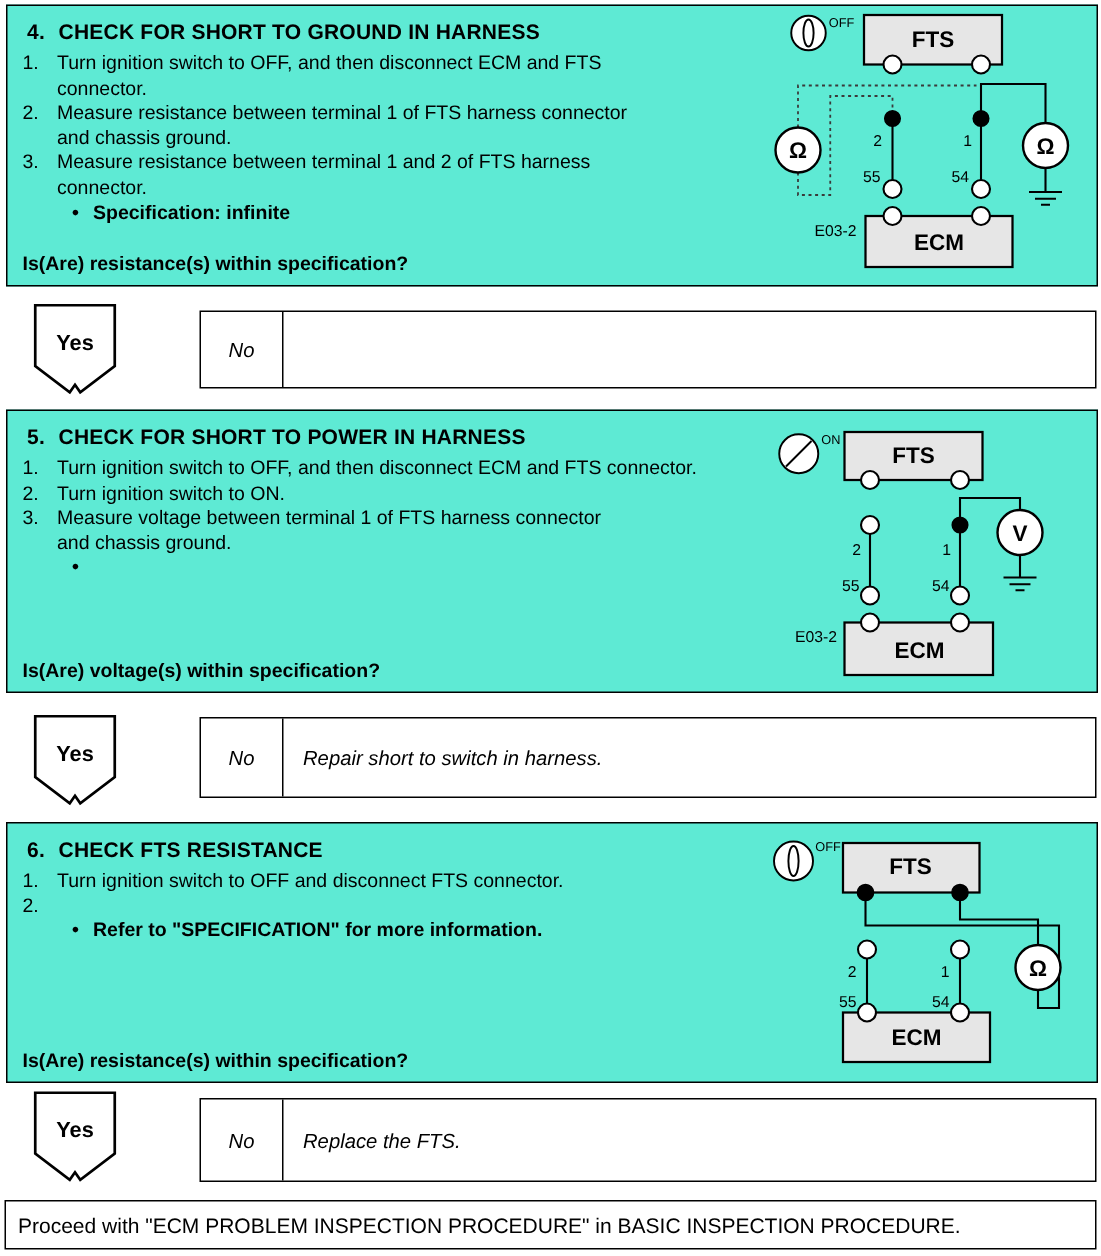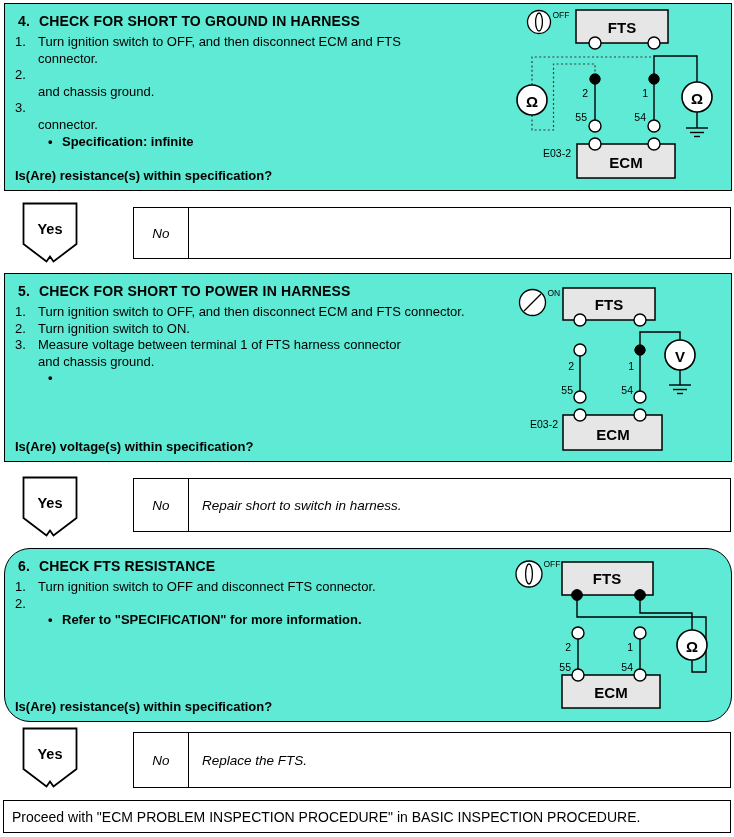--- a/index.html
+++ b/index.html
@@ -1,21 +1,21 @@
 <!DOCTYPE html>
 <html><head>
 <meta charset="utf-8">
 <style>
   html,body{margin:0;padding:0;background:#fff;}
   .page{position:relative;width:734px;height:837px;background:#fff;overflow:hidden;
         font-family:"Liberation Sans","DejaVu Sans",sans-serif;color:#000;}
   .sec{position:absolute;left:4px;width:728px;border:1.6px solid #000;background:#5eead4;box-sizing:border-box;}
   #sec4{top:3px;height:188px;}
   #sec5{top:273px;height:189px;}
-  #sec6{top:548px;height:174px;border-radius:26px;}
+  #sec6{top:548px;height:174px;}
   .sec-heading{padding:9px 0 0 13px;font-weight:bold;font-size:14px;letter-spacing:.15px;white-space:nowrap;}
   .sec-num{display:inline-block;width:21px;}
   .steps{margin-top:5px;padding-left:10px;font-size:13px;}
   .step-row{display:flex;line-height:16.6px;white-space:nowrap;}
   .sn{width:23px;flex:none;}
   .brow .sn{width:33px;}
   .bdot{width:14px;flex:none;font-weight:bold;}
   .btext{font-weight:bold;text-align:right;}
   .question{position:absolute;left:10px;bottom:7px;font-weight:bold;font-size:13px;white-space:nowrap;}
   .diagram{position:absolute;left:500px;top:1px;}
@@ -57,27 +57,29 @@
       <div class="step-row">
           <span class="sn">1.</span>
           <span class="stext">Turn ignition switch to OFF, and then disconnect ECM and FTS</span>
         </div>
       <div class="step-row">
           <span class="sn"></span>
           <span class="stext">connector.</span>
         </div>
       <div class="step-row">
           <span class="sn">2.</span>
+          <span class="stext">Measure resistance between terminal 1 of FTS harness connector</span>
         </div>
       <div class="step-row">
           <span class="sn"></span>
           <span class="stext">and chassis ground.</span>
         </div>
       <div class="step-row">
           <span class="sn">3.</span>
+          <span class="stext">Measure resistance between terminal 1 and 2 of FTS harness</span>
         </div>
       <div class="step-row">
           <span class="sn"></span>
           <span class="stext">connector.</span>
         </div>
       <div class="step-row brow">
           <span class="sn"></span>
           <span class="bdot">•</span>
           <span class="btext">Specification: infinite</span>
         </div>

